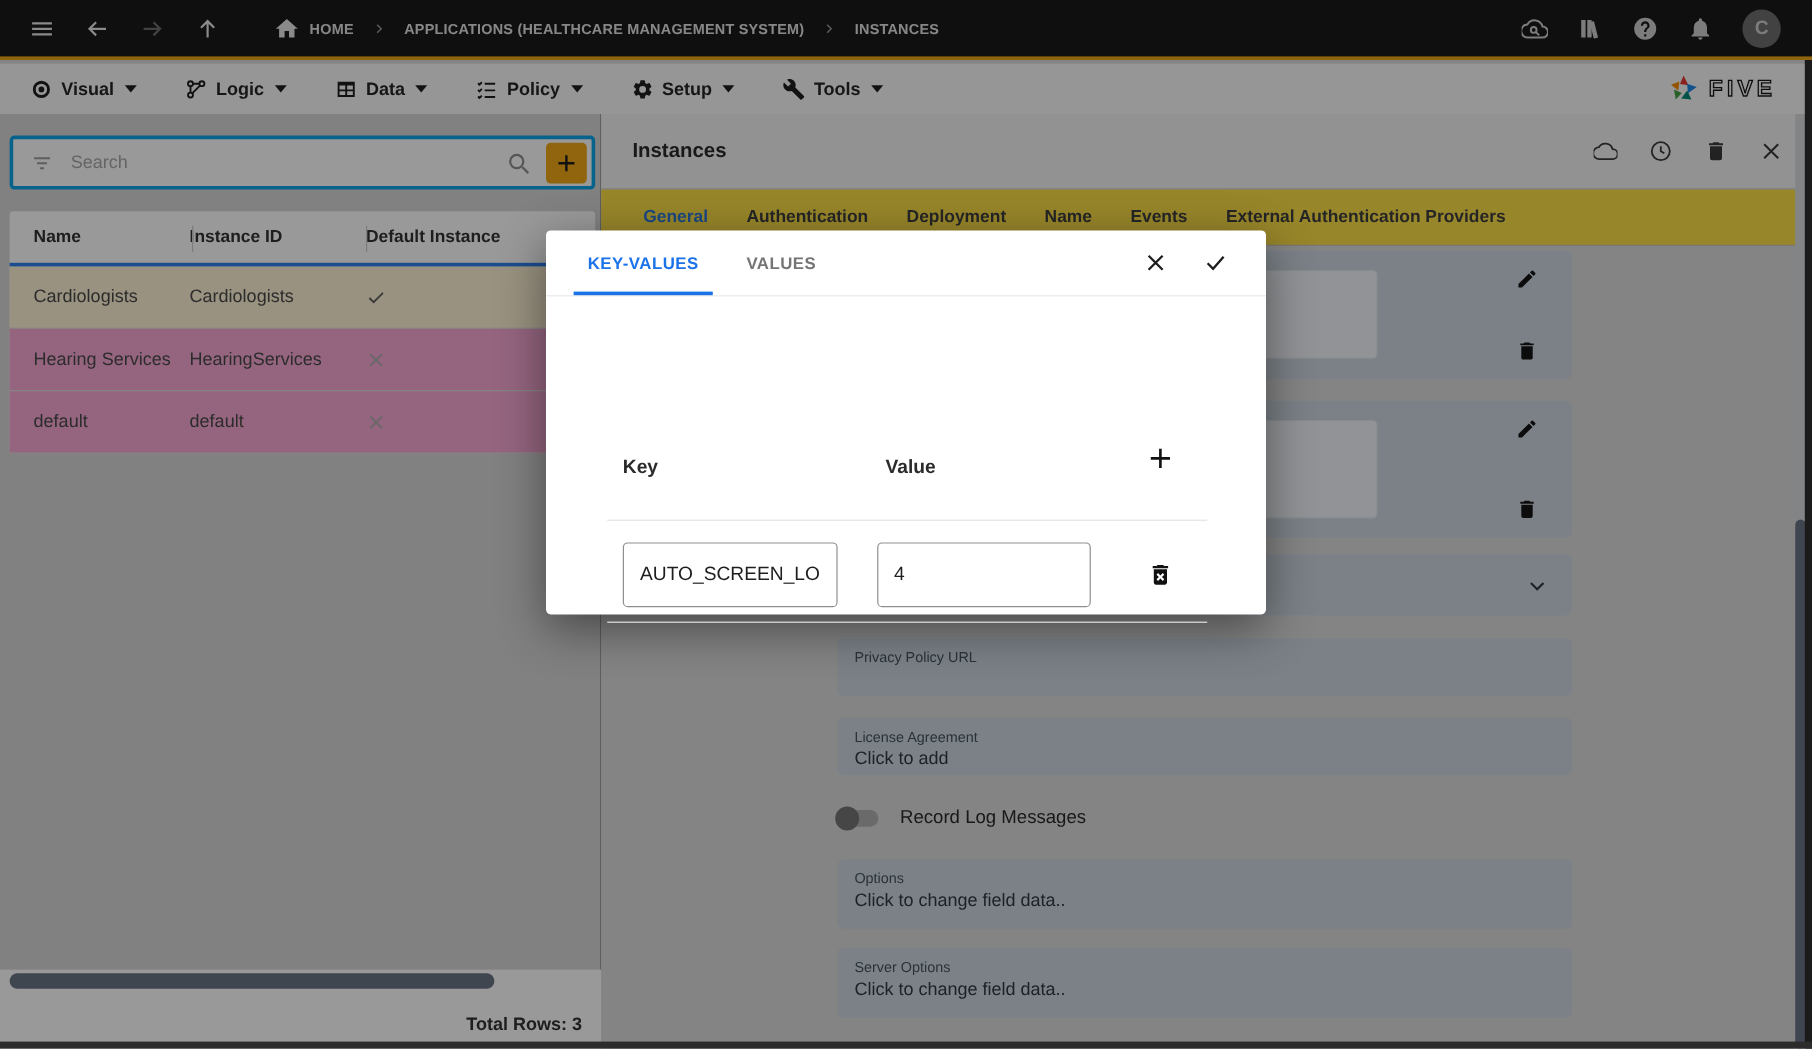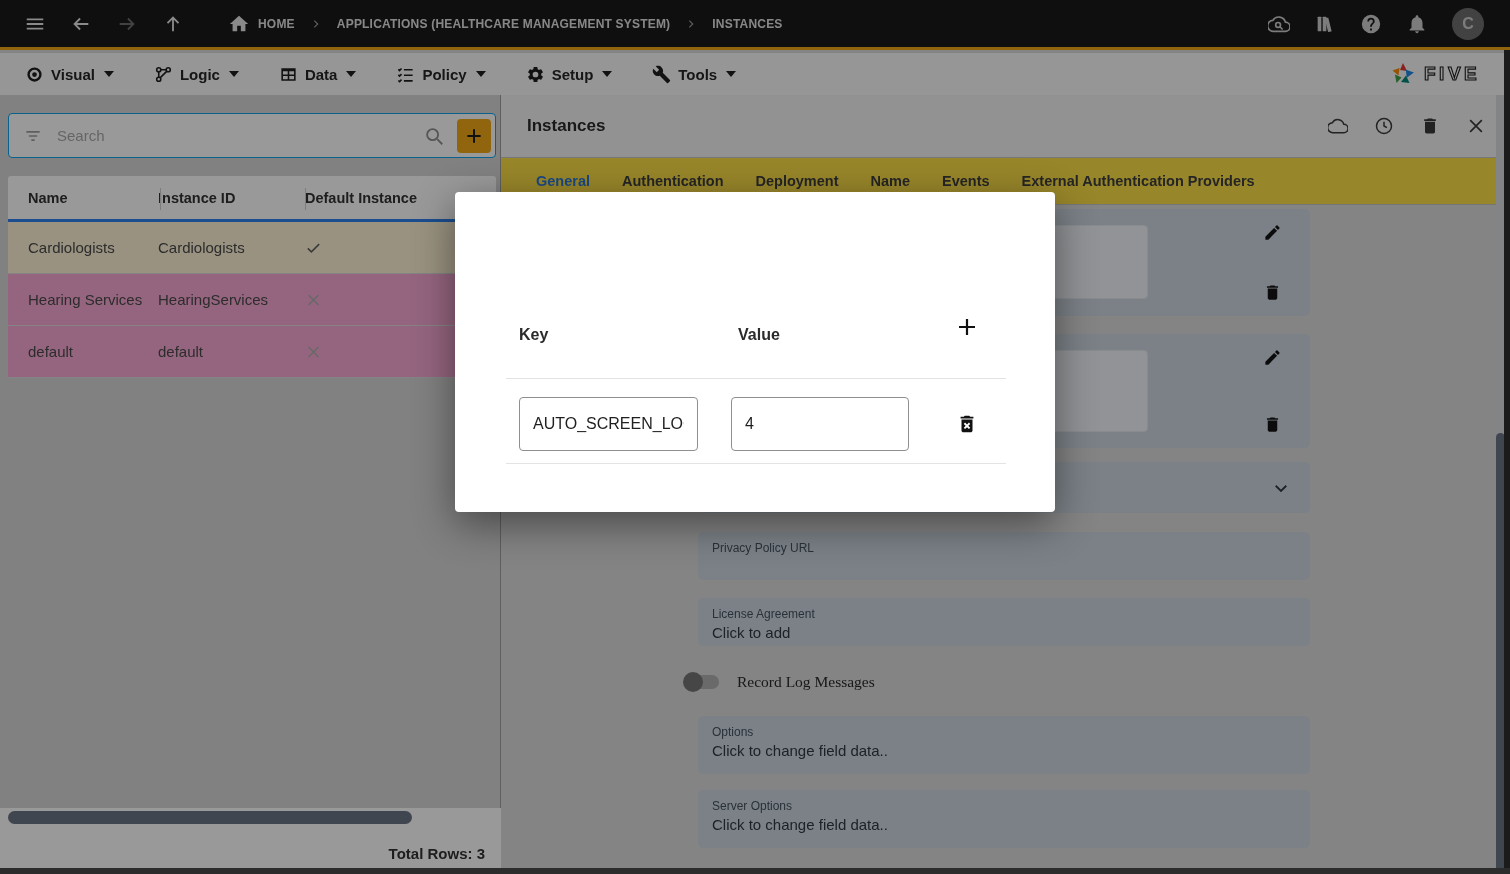--- a/index.html
+++ b/index.html
@@ -30,21 +30,21 @@
   .menu-item{display:flex;align-items:center;gap:7px;color:#262626;font-size:15px;font-weight:bold;cursor:pointer;}
   .menu-item .mi{width:19px;height:19px;color:#1e1e1e;}
   .caret{width:0;height:0;border-left:5px solid transparent;border-right:5px solid transparent;
          border-top:6px solid #1e1e1e;margin-left:2px;}
   .brand{margin-left:auto;margin-right:22px;display:flex;align-items:center;gap:8px;}
 
   
   .left-panel{position:absolute;left:0;top:95px;width:501px;height:779px;background:#d8d8d8;
               border-right:1px solid #9e9e9e;z-index:1;}
   .searchbar{position:absolute;left:8px;top:18px;width:488px;height:45px;background:#fff;
-             border:1px solid #0ea5e9;border-radius:4px;display:flex;align-items:center;}
+             border:3px solid #0ea5e9;border-radius:4px;display:flex;align-items:center;}
   .searchbar .filter{width:20px;height:20px;color:#9e9e9e;margin:0 14px 0 14px;}
   .searchbar input{flex:1;border:none;outline:none;font-size:15px;color:#333;background:transparent;}
   .searchbar input::placeholder{color:#a9a9a9;}
   .searchbar .mag{width:22px;height:22px;color:#8f8f8f;margin-right:12px;cursor:pointer;}
   .add-btn{width:34px;height:34px;border-radius:4px;background:var(--accent-gold);border:none;
            margin-right:4px;display:flex;align-items:center;justify-content:center;cursor:pointer;}
   .add-btn svg{width:20px;height:20px;color:#1d1d1d;}
 
   .grid{position:absolute;left:8px;top:81px;width:488px;background:#fff;border-radius:3px 3px 0 0;}
   .grid-head{height:46px;display:flex;align-items:center;border-bottom:3px solid var(--header-underline);
@@ -84,21 +84,21 @@
   .field{position:absolute;left:197px;width:612px;background:var(--field-bg);border-radius:5px;}
   .f-label{font-size:12px;color:#46535f;padding:9px 14px 0 14px;}
   .f-value{font-size:15px;color:#303941;padding:3px 14px 0 14px;}
   .card .inner{position:absolute;left:14px;top:16px;width:436px;background:#f2f6fa;
                border:1px solid #e3e9ee;border-radius:4px;}
   .card .tools{position:absolute;right:24px;top:0;bottom:0;width:28px;display:flex;flex-direction:column;
                justify-content:space-between;padding:14px 0;align-items:center;}
   .card .tools .ic{width:19px;height:19px;color:#141414;cursor:pointer;}
   .chev{position:absolute;right:20px;top:17px;width:18px;height:18px;color:#30383f;cursor:pointer;}
 
-  .toggle-row{position:absolute;left:184px;top:462px;height:28px;display:flex;align-items:center;font-family:Liberation Serif, serif;}
+  .toggle-row{position:absolute;left:197px;top:462px;height:28px;display:flex;align-items:center;}
   .toggle{position:relative;width:34px;height:14px;border-radius:7px;background:#b1b1b1;cursor:pointer;}
   .toggle .knob{position:absolute;left:-2px;top:-3px;width:20px;height:20px;border-radius:50%;background:#767676;}
   .toggle-label{margin-left:18px;font-size:15.5px;color:#2a2a2a;}
 
   .vscroll-track{position:absolute;right:5px;top:0;width:9px;height:100%;background:#d9dde0;}
   .vscroll-thumb{position:absolute;left:0;width:9px;top:338px;height:441px;border-radius:5px;
                  background:var(--scroll-thumb);cursor:grab;}
   .edge-right{position:absolute;right:0;top:50px;width:6px;height:824px;background:#2e2e2e;z-index:3;}
   .edge-bottom{position:absolute;left:0;bottom:0;width:1510px;height:6px;background:#4a4a4a;z-index:3;}
 
@@ -381,20 +381,32 @@
     <div class="vscroll-thumb"></div>
   </div>
 </section>
 
 <div class="edge-right"></div>
 <div class="edge-bottom"></div>
 
 <div class="backdrop"></div>
 
 <div class="modal">
+  <div class="m-head">
+    <div class="m-tab active">KEY-VALUES</div>
+    <div class="m-tab idle">VALUES</div>
+    <div class="m-actions">
+      <svg class="ic" viewBox="0 0 24 24" fill="none" stroke="currentColor" stroke-width="2.3">
+          <path d="M5 5l14 14M19 5L5 19"></path>
+        </svg>
+      <svg class="ic" viewBox="0 0 24 24" fill="none" stroke="currentColor" stroke-width="2.3">
+          <path d="M4 12.5l5.5 5.5L20 6"></path>
+        </svg>
+    </div>
+  </div>
   <div class="m-body">
     <div class="m-col-label" style="left:64px;">Key</div>
     <div class="m-col-label" style="left:283px;">Value</div>
     <svg class="m-add" viewBox="0 0 24 24" fill="none" stroke="currentColor" stroke-width="2.2">
         <path d="M12 4v16M4 12h16"></path>
       </svg>
     <div class="m-div" style="top:186px;"></div>
     <input class="m-input" style="left: 64px; width: 179px;" value="AUTO_SCREEN_LOCK">
     <input class="m-input" style="left: 276px; width: 178px;" value="4">
     <svg class="m-del" viewBox="0 0 24 24" fill="currentColor">

